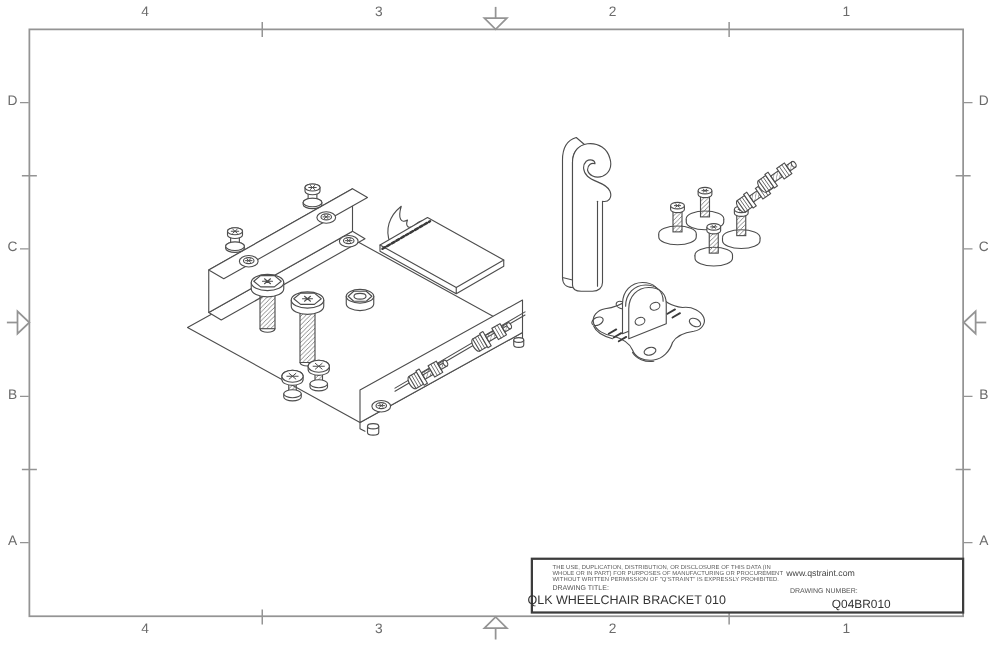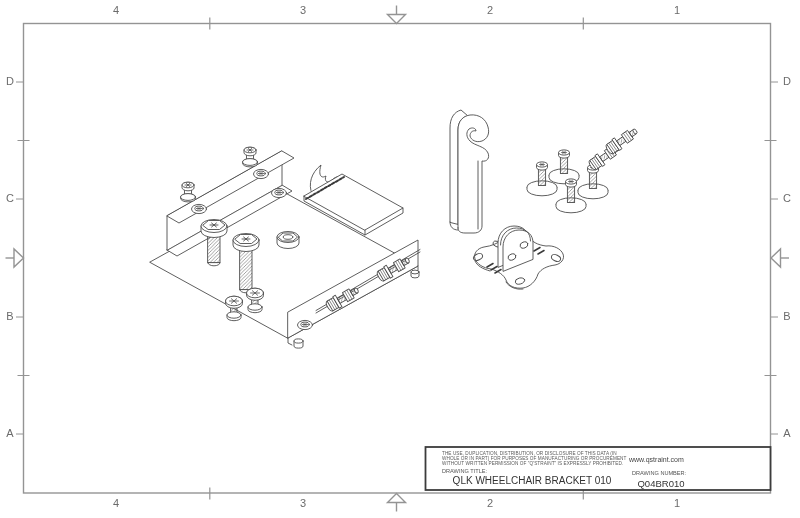--- a/index.html
+++ b/index.html
@@ -5,23 +5,23 @@
   html,body{margin:0;padding:0;background:#fff;}
   .sheet{position:relative;width:800px;height:518px;background:#fff;overflow:hidden;
          font-family:"Liberation Sans", sans-serif;}
   svg{position:absolute;left:0;top:0;}
   .glabel{position:absolute;width:14px;font-size:11px;color:#6b6b6b;text-align:center;line-height:13px;}
   .tb-text{position:absolute;color:#555;}
   .legal{left:442px;top:451px;font-size:4.7px;line-height:5.2px;letter-spacing:.05px;color:#5a5a5a;width:180px;}
   .legal span{display:block;white-space:nowrap;}
   .website{left:629px;top:456px;font-size:7px;color:#454545;}
   .dt-label{left:442px;top:468px;font-size:5.6px;}
-  .dt-value{left:441px;top:474.5px;width:182px;text-align:center;font-size:10px;color:#333;white-space:nowrap;}
+  .dt-value{left:422px;top:474.5px;width:182px;text-align:left;font-size:10px;color:#333;white-space:nowrap;}
   .dn-label{left:632px;top:470px;font-size:5.6px;}
-  .dn-value{left:618px;top:478px;width:86px;text-align:center;font-size:9.5px;color:#333;white-space:nowrap;}
+  .dn-value{left:646px;top:478px;width:86px;text-align:center;font-size:9.5px;color:#333;white-space:nowrap;}
 </style>
 </head>
 <body>
 
 <div class="sheet">
 
   <svg width="800" height="518" viewBox="0 0 800 518">
     <defs>
       <pattern id="hatch" patternUnits="userSpaceOnUse" width="3.5" height="3.5">
         <path d="M0,3.5 L3.5,0" stroke="#7a7a7a" stroke-width="0.7"></path>

